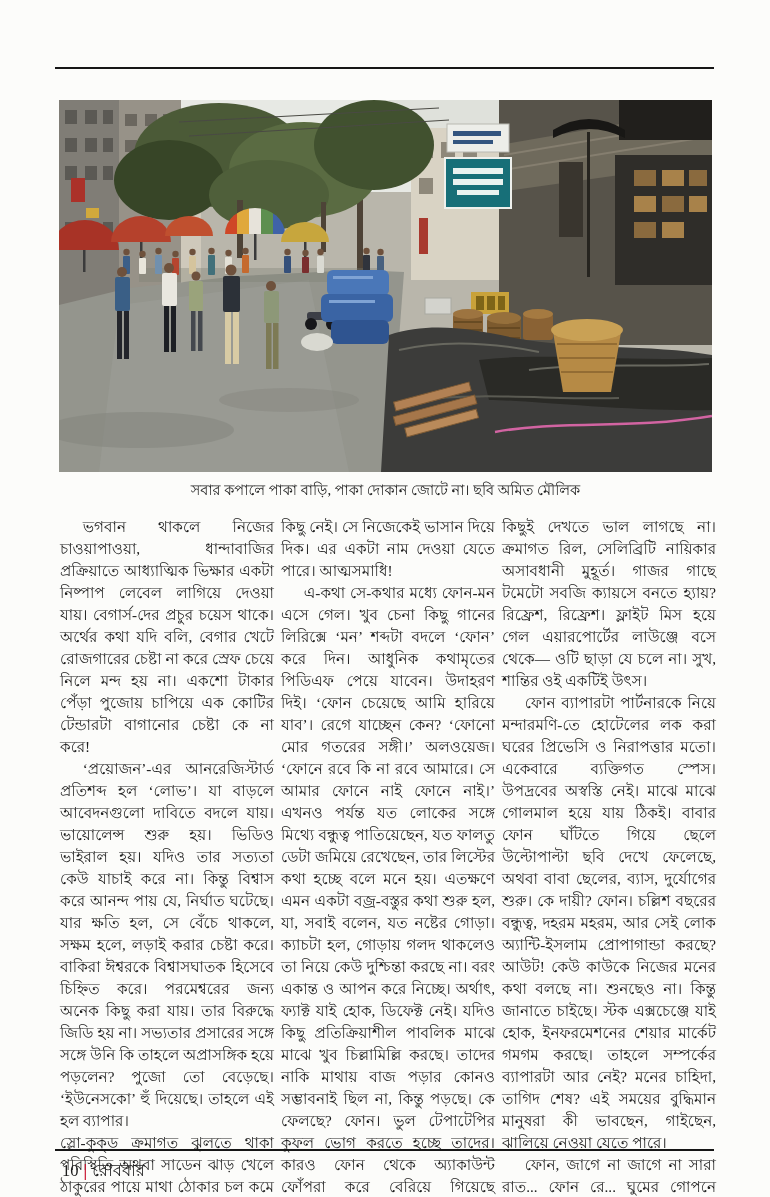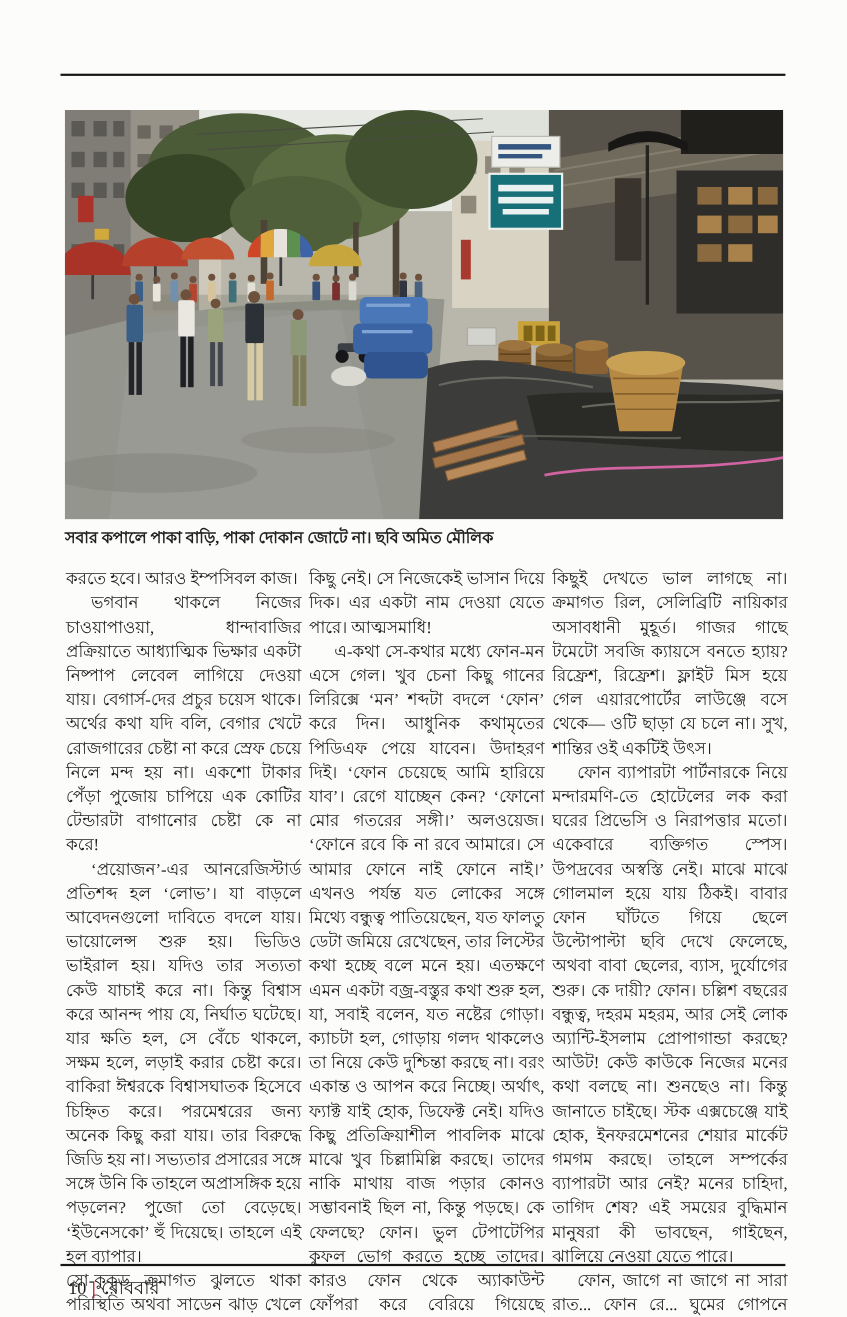--- a/index.html
+++ b/index.html
@@ -8,21 +8,21 @@
     background:#fcfcfa;color:#1c1c1c;
     font-family:"Liberation Serif","DejaVu Serif",serif;
   }
   .rule{position:absolute;left:55px;width:659px;height:2px;background:#161616;}
   #rule-top{top:67px;}
   #rule-bottom{top:1149px;}
   .photo{position:absolute;left:59px;top:100px;width:653px;height:372px;background:#b9b6ab;overflow:hidden;}
   .photo svg{display:block;width:100%;height:100%;}
   .caption{
     position:absolute;left:59px;top:480px;width:653px;
-    text-align:left;font-weight:bold;font-size:14.5px;line-height:20px;color:#222;
+    text-align:center;font-weight:normal;font-size:14.5px;line-height:20px;color:#222;
   }
   .columns{position:absolute;left:60px;top:516px;width:656px;display:flex;gap:7px;}
   .col{width:215px;font-size:15.2px;line-height:22px;text-align:justify;}
   .col p{margin:0;}
   .col p.ind{text-indent:1.5em;}
   .footer{position:absolute;left:62px;top:1158px;font-size:16.5px;color:#1c1c1c;}
   .footer .sep{color:#c8102e;font-weight:bold;padding:0 5px;}
 </style>
 </head>
 <body>
@@ -297,21 +297,20 @@
           <rect x="214" y="223" width="5.5" height="46" fill="#7d7a55"></rect>
       </g>
     </g>
   </svg>
 </div>
 
 <div class="caption">সবার কপালে পাকা বাড়ি, পাকা দোকান জোটে না। ছবি  অমিত মৌলিক</div>
 
 <div class="columns">
   <div class="col">
-    <p>করতে হবে। আরও ইম্পসিবল কাজ।</p>
     <p class="ind">ভগবান থাকলে নিজের চাওয়াপাওয়া, ধান্দাবাজির প্রক্রিয়াতে আধ্যাত্মিক ভিক্ষার একটা নিষ্পাপ লেবেল লাগিয়ে দেওয়া যায়। বেগার্স-দের প্রচুর চয়েস থাকে। অর্থের কথা যদি বলি, বেগার খেটে রোজগারের চেষ্টা না করে স্রেফ চেয়ে নিলে মন্দ হয় না। একশো টাকার পেঁড়া পুজোয় চাপিয়ে এক কোটির টেন্ডারটা বাগানোর চেষ্টা কে না করে!</p>
     <p class="ind">‘প্রয়োজন’-এর আনরেজিস্টার্ড প্রতিশব্দ হল ‘লোভ’। যা বাড়লে আবেদনগুলো দাবিতে বদলে যায়। ভায়োলেন্স শুরু হয়। ভিডিও ভাইরাল হয়। যদিও তার সত্যতা কেউ যাচাই করে না। কিন্তু বিশ্বাস করে আনন্দ পায় যে, নির্ঘাত ঘটেছে। যার ক্ষতি হল, সে বেঁচে থাকলে, সক্ষম হলে, লড়াই করার চেষ্টা করে। বাকিরা ঈশ্বরকে বিশ্বাসঘাতক হিসেবে চিহ্নিত করে। পরমেশ্বরের জন্য অনেক কিছু করা যায়। তার বিরুদ্ধে জিডি হয় না। সভ্যতার প্রসারের সঙ্গে সঙ্গে উনি কি তাহলে অপ্রাসঙ্গিক হয়ে পড়লেন? পুজো তো বেড়েছে। ‘ইউনেসকো’ হুঁ দিয়েছে। তাহলে এই হল ব্যাপার।</p>
     <p>স্লো-কুক্‌ড ক্রমাগত ঝুলতে থাকা পরিস্থিতি অথবা সাডেন ঝাড় খেলে ঠাকুরের পায়ে মাথা ঠোকার চল কমে গিয়েছে। বরং মাথা তুলে, হাত আরও ওপরে তুলে ঠাকুরের সঙ্গে নিজস্বী তুলে রাখাই দস্তুর। যার ধন নেই, ফোন নেই, তার কিস্যু নেই, তার প্যানপ্যান করার</p>
   </div>
   <div class="col">
     <p>কিছু নেই। সে নিজেকেই ভাসান দিয়ে দিক। এর একটা নাম দেওয়া যেতে পারে। আত্মসমাধি!</p>
     <p class="ind">এ-কথা সে-কথার মধ্যে ফোন-মন এসে গেল। খুব চেনা কিছু গানের লিরিক্সে ‘মন’ শব্দটা বদলে ‘ফোন’ করে দিন। আধুনিক কথামৃতের পিডিএফ পেয়ে যাবেন। উদাহরণ দিই। ‘ফোন চেয়েছে আমি হারিয়ে যাব’। রেগে যাচ্ছেন কেন? ‘ফোনো মোর গতরের সঙ্গী।’ অলওয়েজ। ‘ফোনে রবে কি না রবে আমারে। সে আমার ফোনে নাই ফোনে নাই।’ এখনও পর্যন্ত যত লোকের সঙ্গে মিথ্যে বন্ধুত্ব পাতিয়েছেন, যত ফালতু ডেটা জমিয়ে রেখেছেন, তার লিস্টের কথা হচ্ছে বলে মনে হয়। এতক্ষণে এমন একটা বজ্র-বস্তুর কথা শুরু হল, যা, সবাই বলেন, যত নষ্টের গোড়া। ক্যাচটা হল, গোড়ায় গলদ থাকলেও তা নিয়ে কেউ দুশ্চিন্তা করছে না। বরং একান্ত ও আপন করে নিচ্ছে। অর্থাৎ, ফ্যাক্ট যাই হোক, ডিফেক্ট নেই। যদিও কিছু প্রতিক্রিয়াশীল পাবলিক মাঝে মাঝে খুব চিল্লামিল্লি করছে। তাদের নাকি মাথায় বাজ পড়ার কোনও সম্ভাবনাই ছিল না, কিন্তু পড়ছে। কে ফেলছে? ফোন। ভুল টেপাটেপির কুফল ভোগ করতে হচ্ছে তাদের। কারও ফোন থেকে অ্যাকাউন্ট ফোঁপরা করে বেরিয়ে গিয়েছে অনেকগুলো টাকা।</p>
 
   </div>
   <div class="col">

